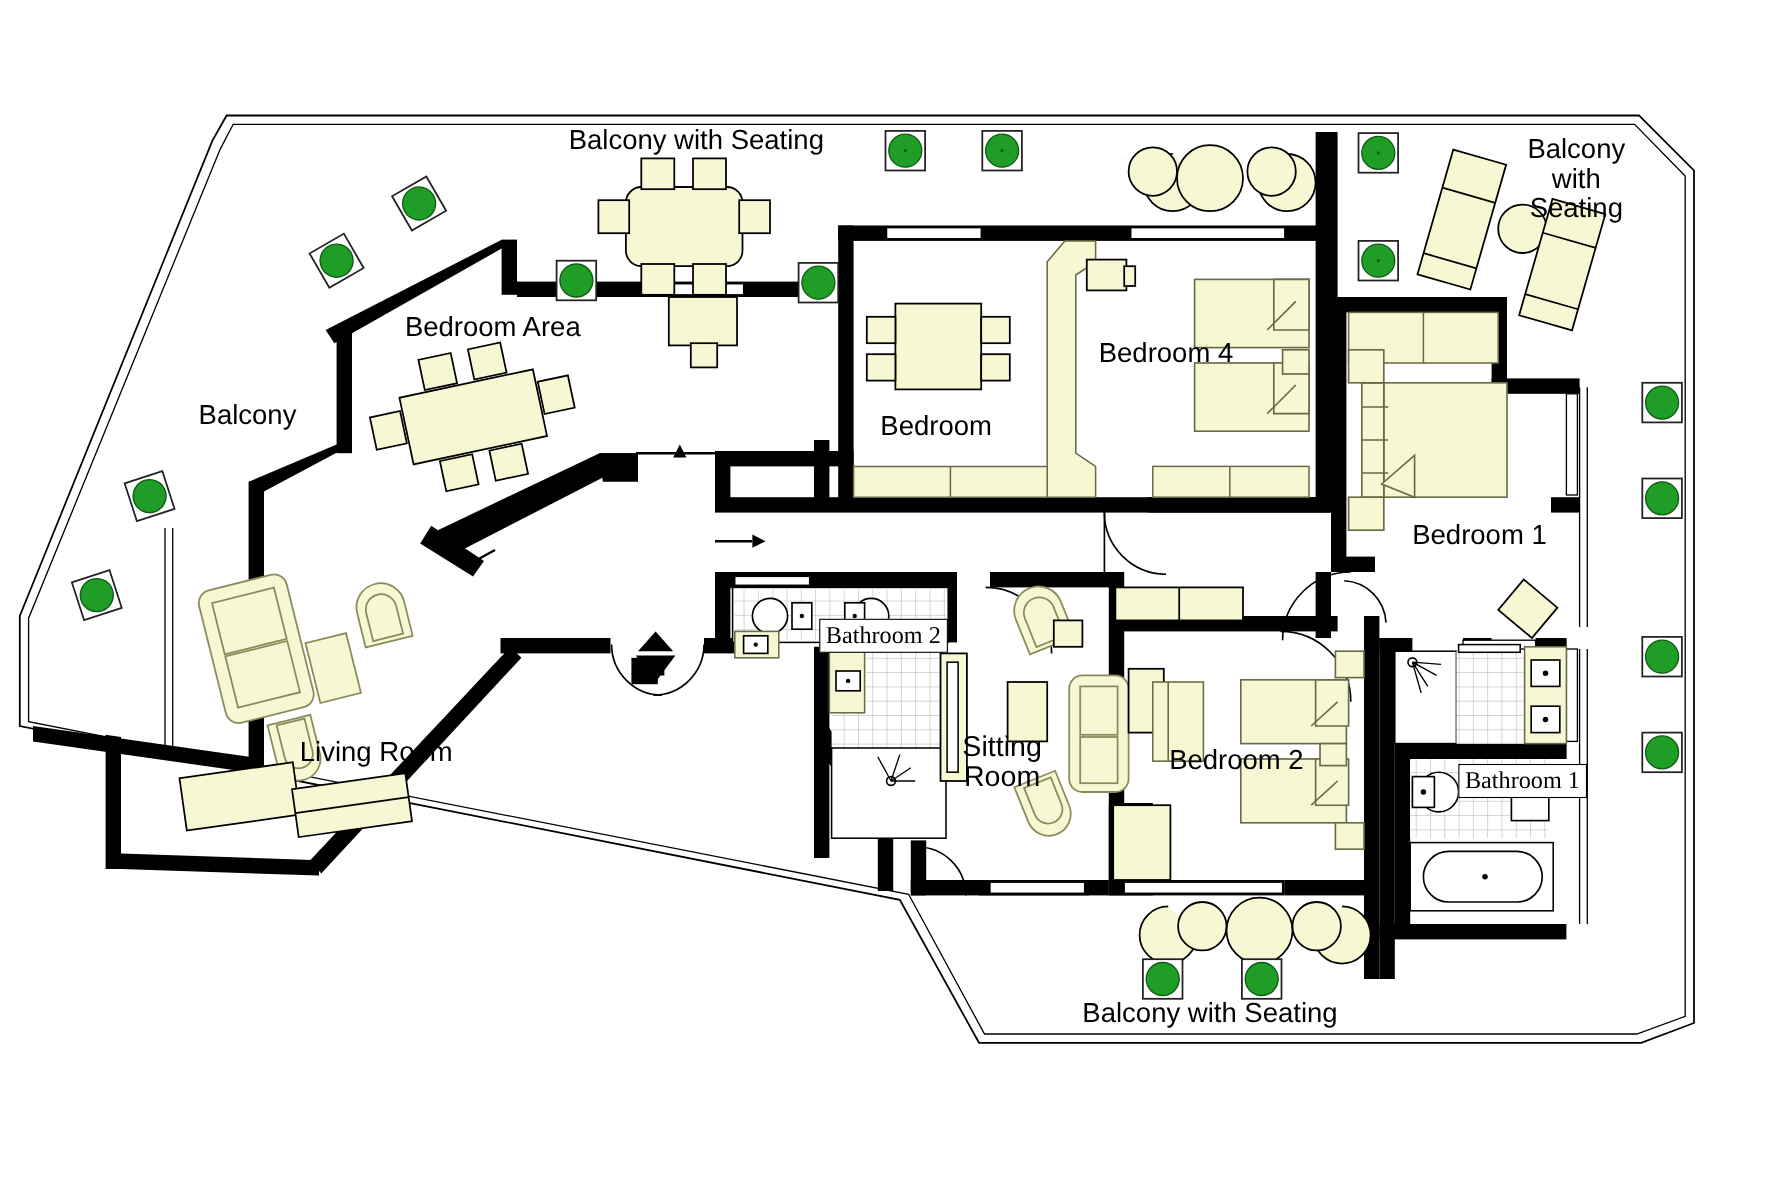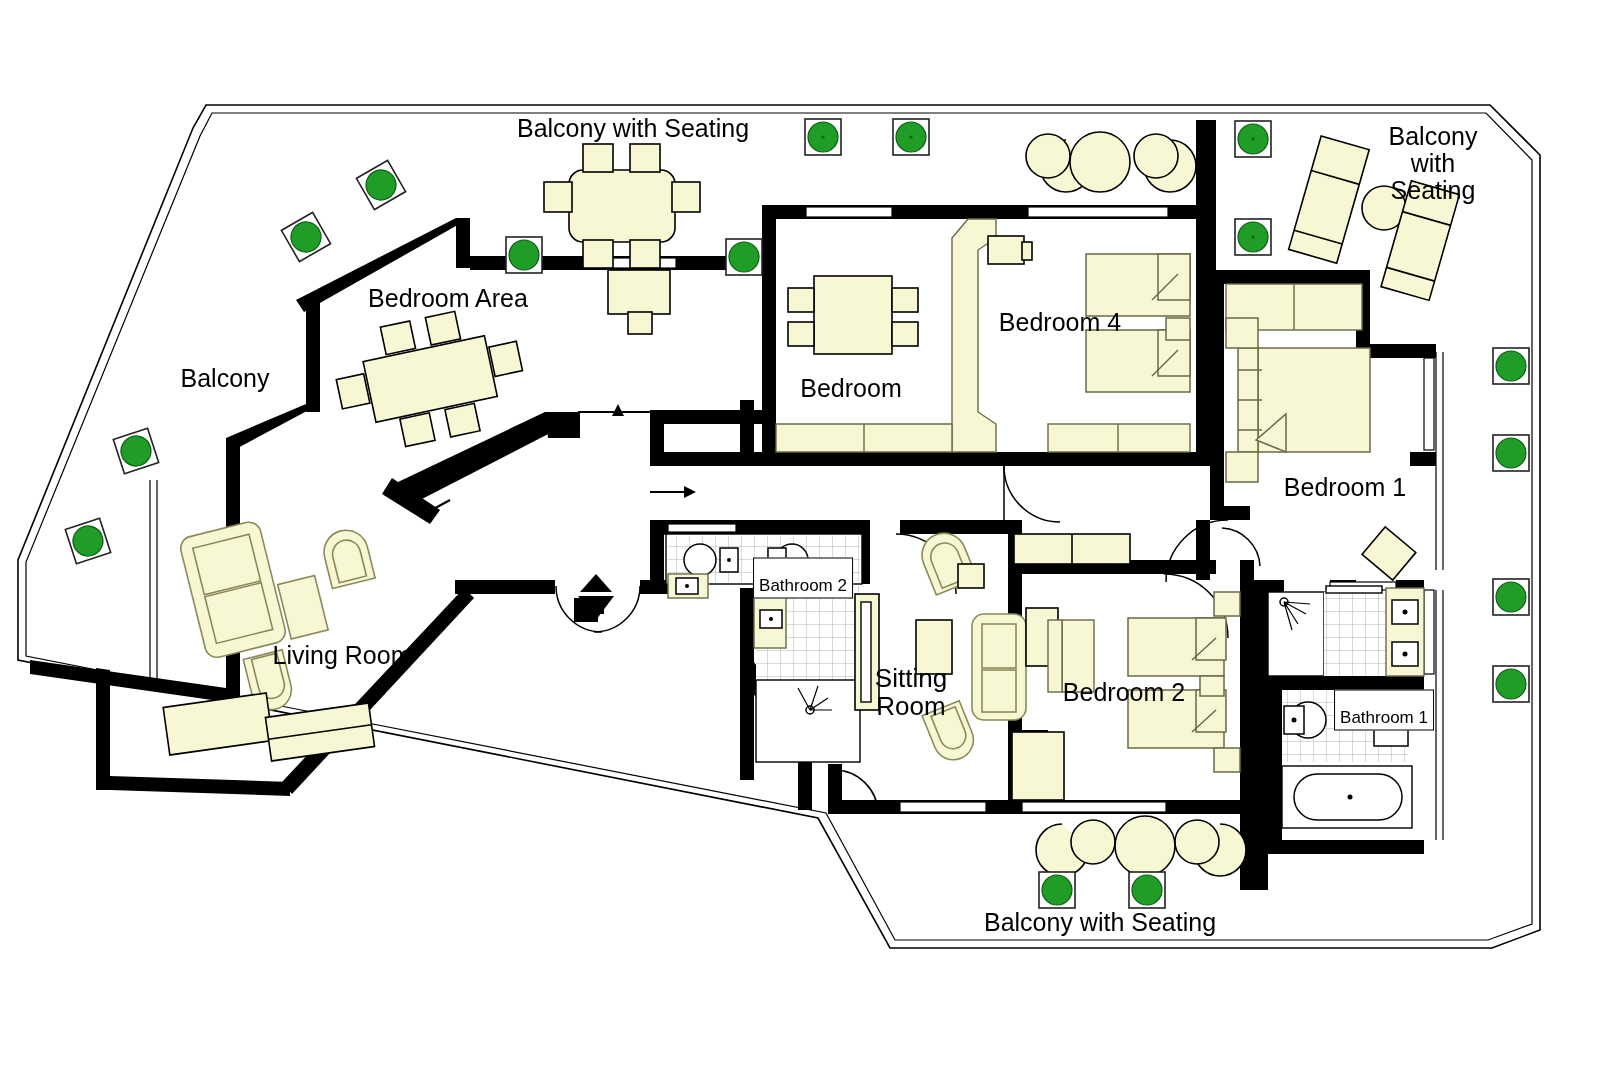--- a/index.html
+++ b/index.html
@@ -45,25 +45,25 @@
     line-height: 1.08;
     white-space: pre;
     text-align: center;
     transform: translate(-50%, -50%);
     pointer-events: none;
   }
   .room-label.small { font-size: 26px; }
   .bath-label {
     position: absolute;
     color: #000000;
-    font-family: Liberation Sans, sans-serif;
-    font-size: 17px;
+    font-family: Liberation Serif, serif;
+    font-size: 22px;
     background: #ffffff;
     border: 1.4px solid #000000;
-    padding: 17px 5px 2px 5px;
+    padding: 1px 5px 2px 5px;
     white-space: pre;
     transform: translate(-50%, -50%);
     pointer-events: none;
   }
 </style>
 </head>
 <body>
 
 <div id="plan-root">
 
@@ -479,21 +479,21 @@
 
   <div class="room-label" style="left:633px; top:128px;">Balcony with Seating</div>
   <div class="room-label" style="left:448px; top:298px;">Bedroom Area</div>
   <div class="room-label" style="left:225px; top:378px;">Balcony</div>
   <div class="room-label" style="left:851px; top:388px;">Bedroom</div>
   <div class="room-label" style="left:1060px; top:322px;">Bedroom 4</div>
   <div class="room-label" style="left:1433px; top:163px;">Balcony
 with
 Seating</div>
   <div class="room-label" style="left:1345px; top:487px;">Bedroom 1</div>
-  <div class="room-label" style="left:342px; top:655px;">Living Room</div>
+  <div class="room-label" style="left:342px; top:684px;">Living Room</div>
   <div class="room-label small" style="left:911px; top:692px;">Sitting
 Room</div>
   <div class="room-label" style="left:1124px; top:692px;">Bedroom 2</div>
   <div class="room-label" style="left:1100px; top:922px;">Balcony with Seating</div>
 
   <div class="bath-label" style="left:803px; top:578px;">Bathroom 2</div>
   <div class="bath-label" style="left:1384px; top:710px;">Bathroom 1</div>
 
 </div>
 

